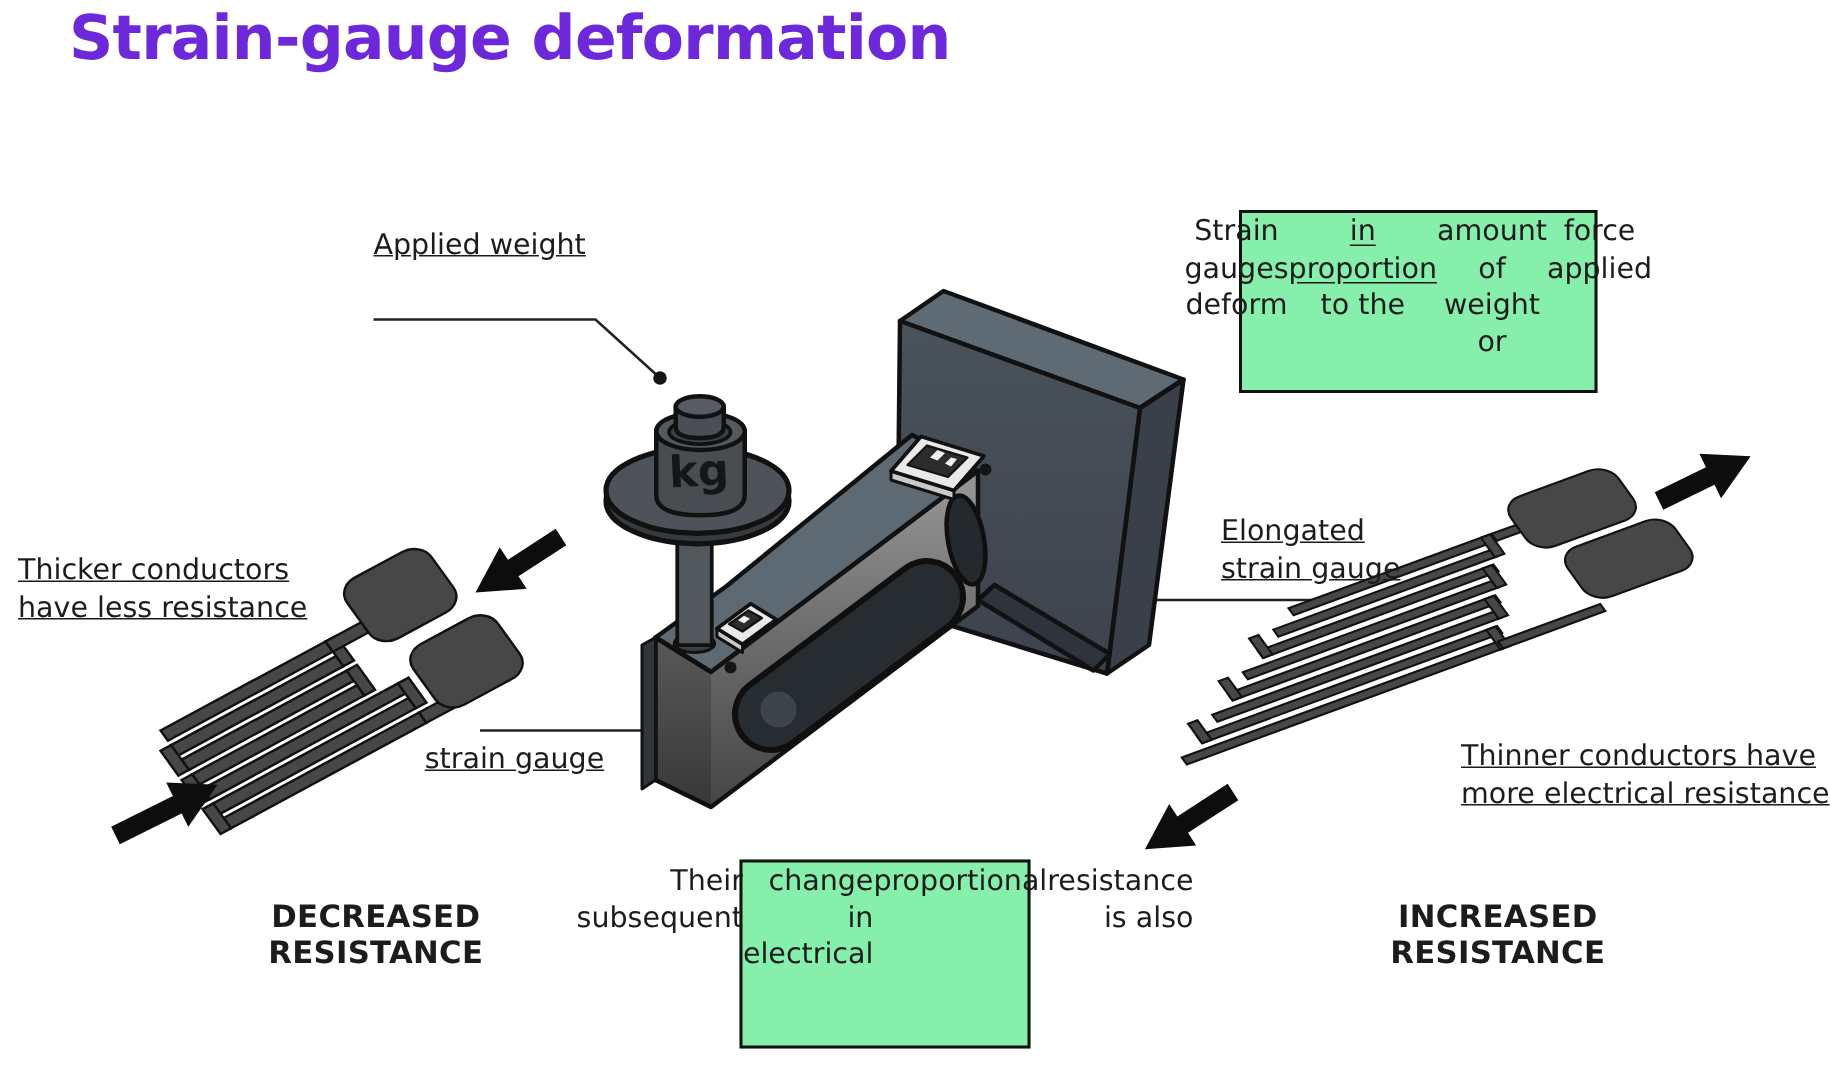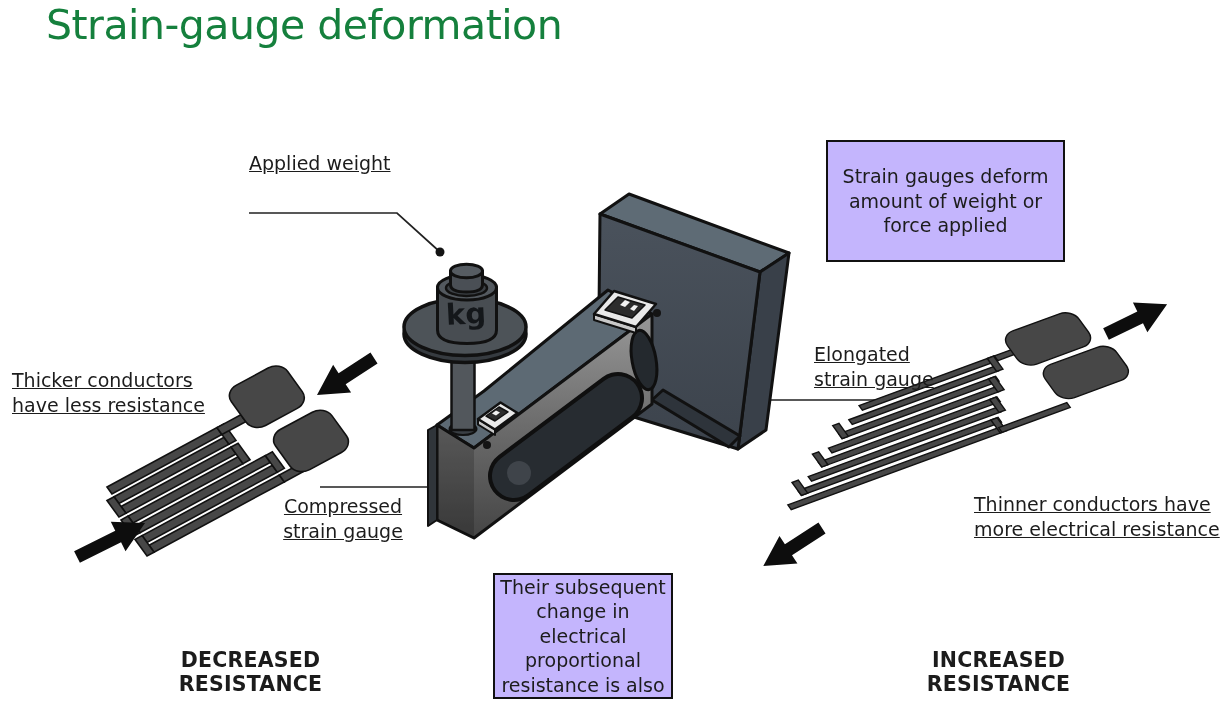--- a/index.html
+++ b/index.html
@@ -5,34 +5,34 @@
   :root{
     --outline:#111111; --gauge-fill:#474747; --arrow:#0d0d0d;
     --beam-top:#5d6a74; --plate-front:#4a525c; --plate-top:#5e6b75;
     --plate-side:#394049; --metal-body:#484d52; --text:#1c1c1c;
   }
   html,body{margin:0;padding:0;background:#ffffff;}
   body{width:1220px;height:714px;position:relative;overflow:hidden;
        font-family:"DejaVu Sans","Liberation Sans",sans-serif;color:var(--text);}
   #scene{position:absolute;left:0;top:0;z-index:1;}
   .txt{position:absolute;z-index:2;}
-  .page-title{left:46px;top:2px;font-size:41px;font-weight:normal;letter-spacing:-0.5px;color:#15803d;line-height:1.15;}
+  .page-title{left:46px;top:2px;font-size:41px;font-weight:bold;letter-spacing:-0.5px;color:#6d28d9;line-height:1.15;}
   .lbl{font-size:19px;line-height:25px;text-decoration:underline;}
   .lbl-applied{left:249px;top:151px;}
   .lbl-thicker{left:12px;top:368px;}
   .lbl-compressed{left:258px;top:494px;width:170px;text-align:center;}
   .lbl-elongated{left:791px;top:342px;margin-left:23px;}
   .lbl-thinner{left:974px;top:492px;}
-  .callout{border:2px solid var(--outline);background:#c4b5fd;box-sizing:border-box;
+  .callout{border:2px solid var(--outline);background:#86efac;box-sizing:border-box;
            text-align:center;font-size:19px;line-height:24.5px;display:flex;
-           flex-direction:column;justify-content:center;}
+           flex-direction:row;justify-content:center;}
   .box-proportion{left:826px;top:140px;width:239px;height:122px;}
-  .box-subsequent{left:493px;top:573px;width:180px;height:126px;}
+  .box-subsequent{left:493px;top:573px;width:194px;height:126px;text-align:right;}
   .u{text-decoration:underline;text-underline-offset:3px;}
-  .footer-lbl{font-size:20.5px;font-weight:bold;letter-spacing:0.2px;width:265px;text-align:center;top:648px;}
+  .footer-lbl{font-size:20.5px;font-weight:bold;letter-spacing:0.2px;width:265px;text-align:center;top:599px;}
   .footer-decreased{left:118px;}
   .footer-increased{left:866px;}
 </style>
 </head>
 <body>
 
 <svg id="scene" width="1220" height="714" viewBox="0 0 1220 714">
   <defs>
     <linearGradient id="gFront" x1="0" y1="0" x2="0" y2="1">
       <stop offset="0" stop-color="#989898"></stop>
@@ -160,31 +160,31 @@
 </svg>
 
 <h1 class="txt page-title" style="margin:0;">Strain-gauge deformation</h1>
 
 <div class="txt lbl lbl-applied">
   <div>Applied weight</div>
 </div>
 
 <div class="txt callout box-proportion">
   <div>Strain gauges deform</div>
+  <div><span class="u">in proportion</span><span> to the</span></div>
   <div>amount of weight or</div>
   <div>force applied</div>
 </div>
 
 <div class="txt lbl lbl-thicker">
   <div>Thicker conductors</div>
   <div>have less resistance</div>
 </div>
 
 <div class="txt lbl lbl-compressed">
-  <div>Compressed</div>
   <div>strain gauge</div>
 </div>
 
 <div class="txt lbl lbl-elongated">
   <div>Elongated</div>
   <div>strain gauge</div>
 </div>
 
 <div class="txt lbl lbl-thinner">
   <div>Thinner conductors have</div>

